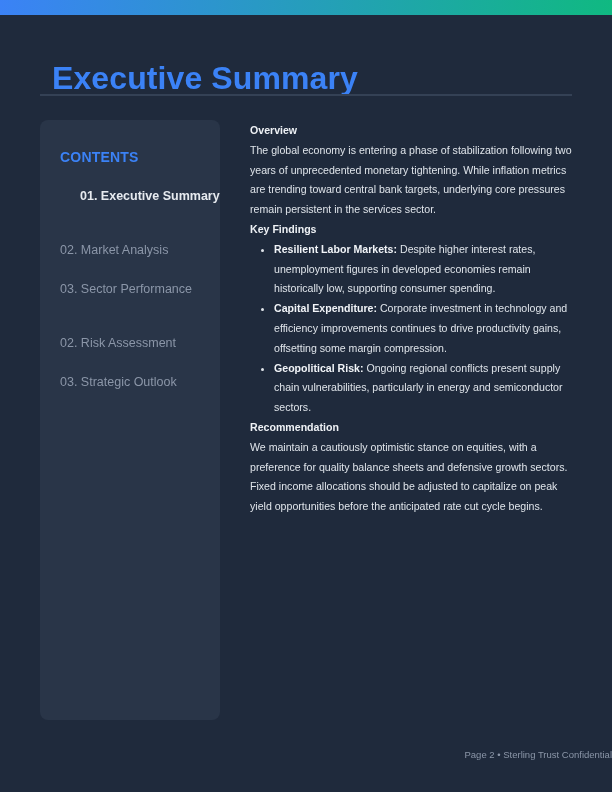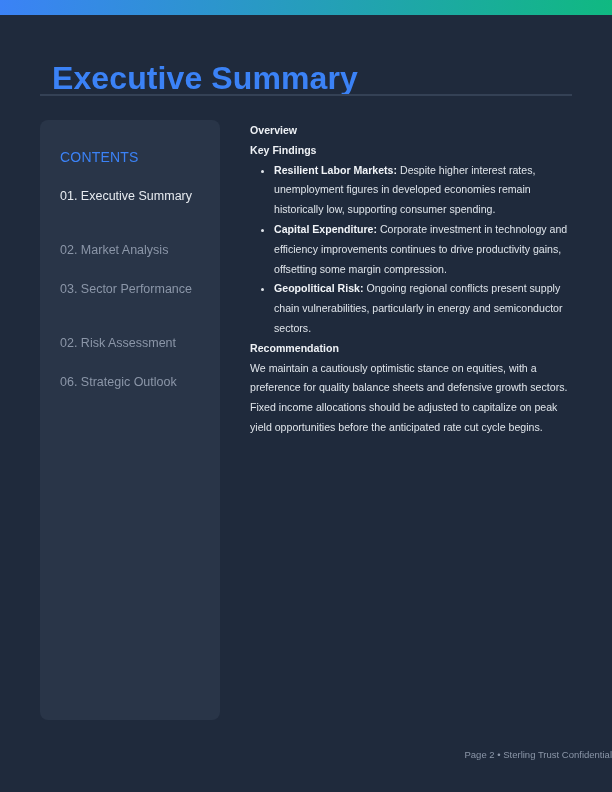--- a/index.html
+++ b/index.html
@@ -23,28 +23,28 @@
       position: absolute; left: 40px; top: 94px; width: 532px; height: 2px;
       background: #344155;
     }
     .sidebar {
       position: absolute; left: 40px; top: 120px; width: 180px; height: 600px;
       background: #293548; border-radius: 8px;
     }
     .contents-label {
       position: absolute; left: 20px; top: 29px;
       font-family: "Liberation Sans", sans-serif;
-      font-weight: normal; font-size: 14px; color: #3b82f6; letter-spacing: 0.2px;
+      font-weight: bold; font-size: 14px; color: #3b82f6; letter-spacing: 0.2px;
     }
     .toc-item {
       position: absolute; left: 20px;
       font-family: "Liberation Sans", sans-serif;
       font-size: 12.5px; color: #8b96a8; white-space: nowrap; cursor: pointer;
     }
-    .toc-item.active { color: #e7ebf0; font-weight: normal; }
+    .toc-item.active { color: #e7ebf0; font-weight: bold; margin-left: 20px; }
     .content {
       position: absolute; left: 250px; top: 121px; width: 325px;
       font-family: "Liberation Sans", sans-serif;
       font-size: 10.6px; line-height: 19.8px; color: #dfe4ea;
     }
     .content h3 {
       margin: 0; font-size: 10.6px; font-weight: bold; color: #eef1f5; line-height: 19.8px;
     }
     .content p { margin: 0; }
     .content ul { margin: 0; padding-left: 24px; }
@@ -63,25 +63,26 @@
 
 <h1 class="title">Executive Summary</h1>
 <div class="rule"></div>
 
 <nav class="sidebar">
   <div class="contents-label">CONTENTS</div>
   <div class="toc-item active" style="top:69px;">01. Executive Summary</div>
   <div class="toc-item" style="top:123px;">02. Market Analysis</div>
   <div class="toc-item" style="top:162px;">03. Sector Performance</div>
   <div class="toc-item" style="top:216px;">02. Risk Assessment</div>
-  <div class="toc-item" style="top:255px;">06. Strategic Outlook</div>
+  <div class="toc-item" style="top:255px;">03. Strategic Outlook</div>
 </nav>
 
 <main class="content">
   <h3>Overview</h3>
+  <p>The global economy is entering a phase of stabilization following two years of unprecedented monetary tightening. While inflation metrics are trending toward central bank targets, underlying core pressures remain persistent in the services sector.</p>
 
   <h3>Key Findings</h3>
   <ul>
     <li><b>Resilient Labor Markets:</b><span> Despite higher interest rates, unemployment figures in developed economies remain historically low, supporting consumer spending.</span></li>
     <li><b>Capital Expenditure:</b><span> Corporate investment in technology and efficiency improvements continues to drive productivity gains, offsetting some margin compression.</span></li>
     <li><b>Geopolitical Risk:</b><span> Ongoing regional conflicts present supply chain vulnerabilities, particularly in energy and semiconductor sectors.</span></li>
   </ul>
 
   <h3>Recommendation</h3>
   <p>We maintain a cautiously optimistic stance on equities, with a preference for quality balance sheets and defensive growth sectors. Fixed income allocations should be adjusted to capitalize on peak yield opportunities before the anticipated rate cut cycle begins.</p>

